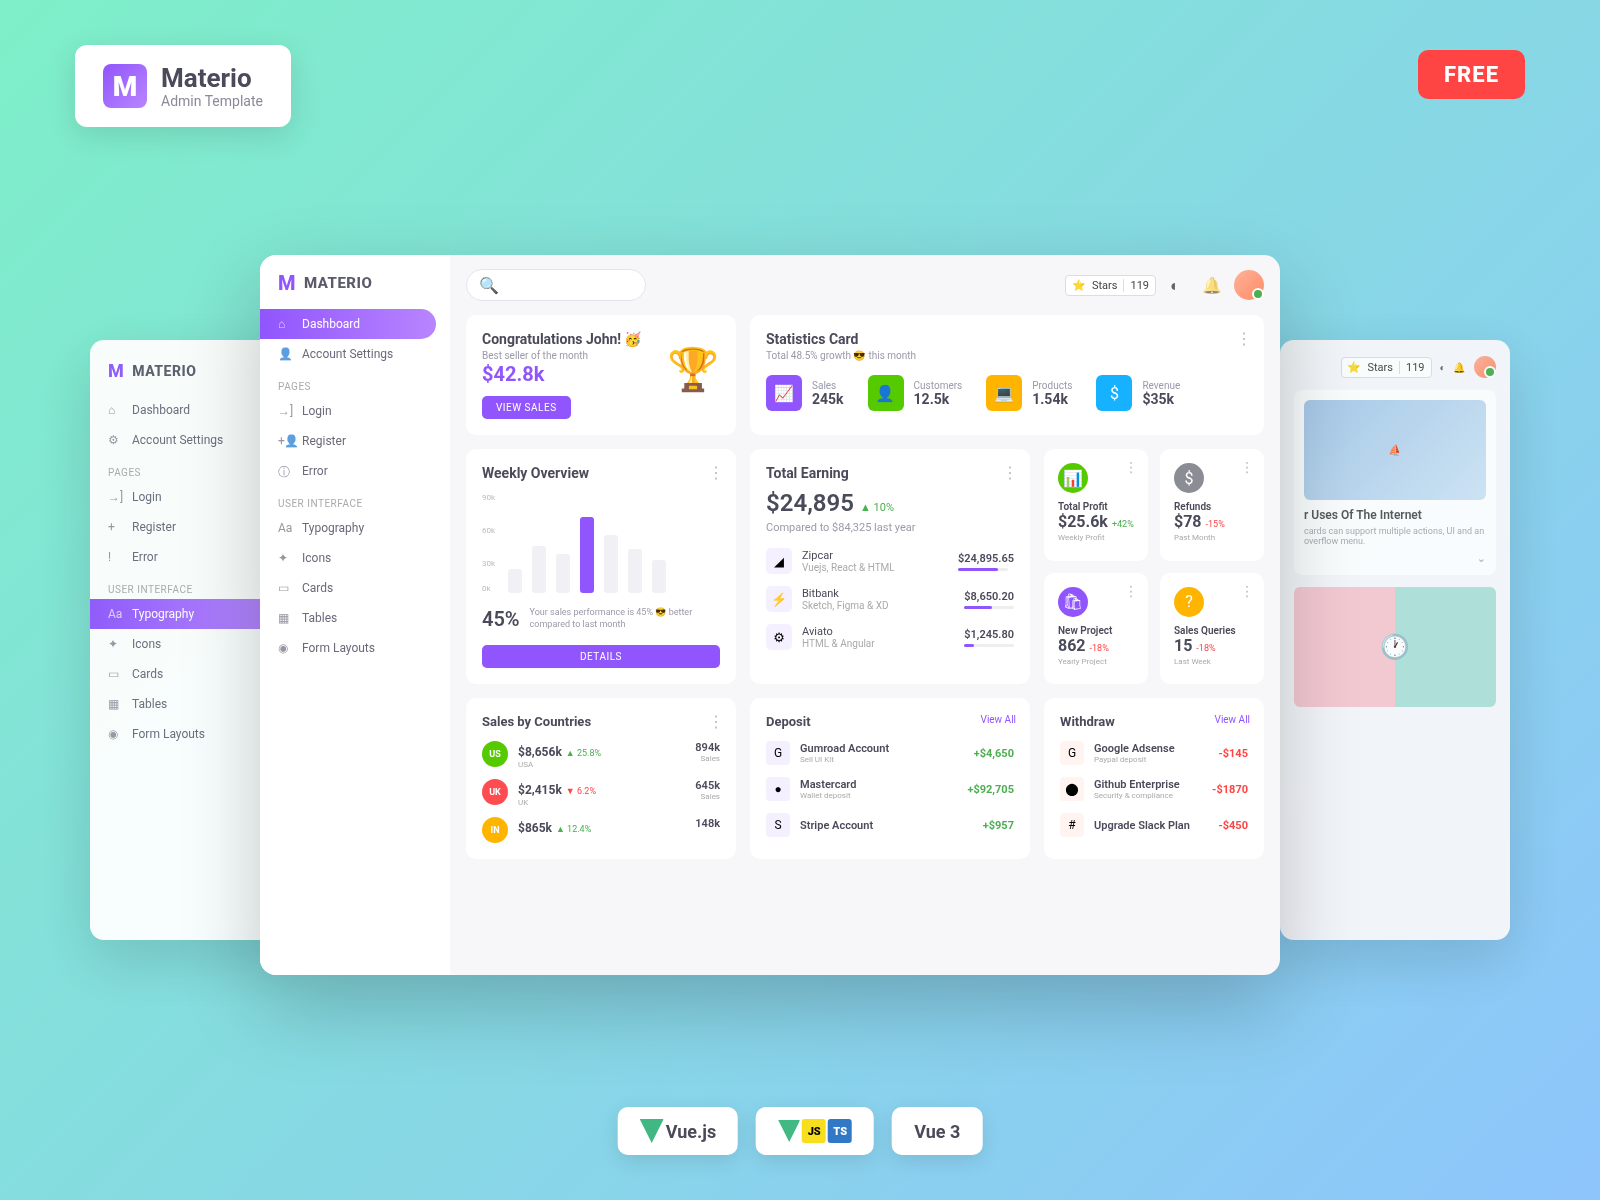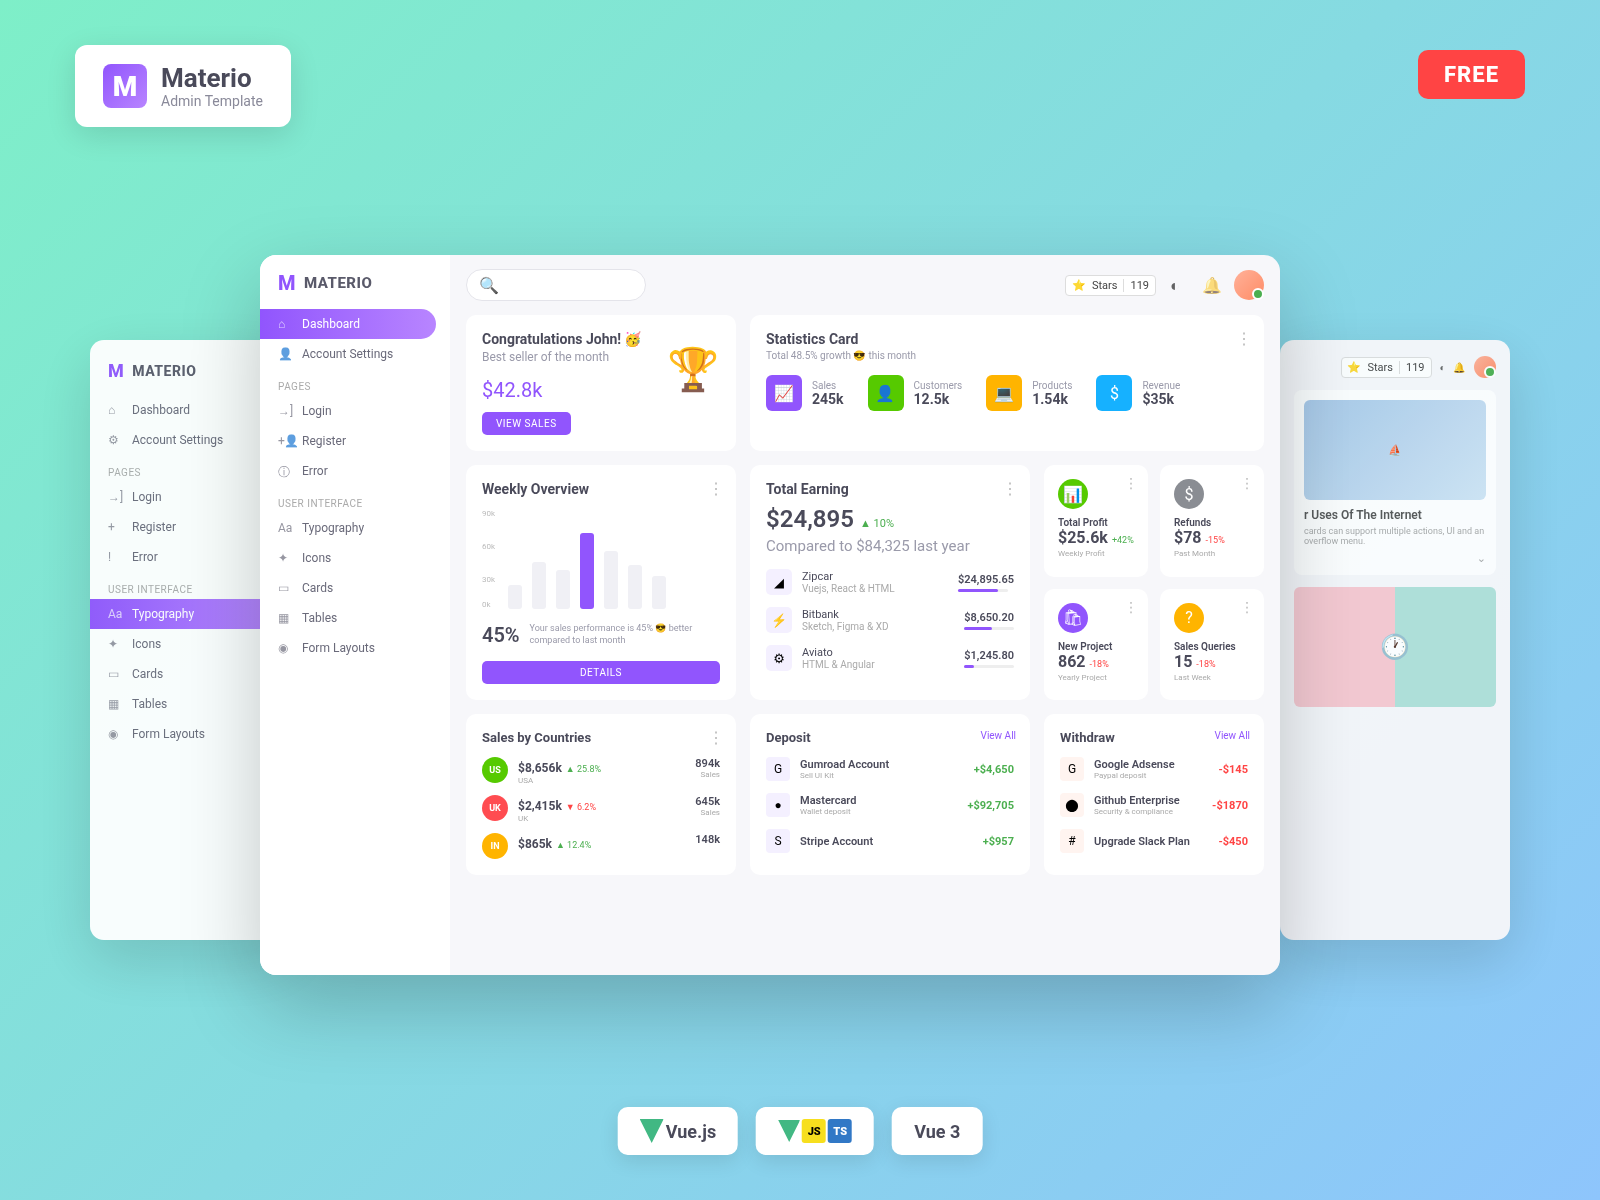--- a/index.html
+++ b/index.html
@@ -40,22 +40,22 @@
 .topbar .sp{flex:1}
 .gh{display:flex;align-items:center;gap:6px;font-size:11px;color:#444;border:1px solid #ddd;border-radius:4px;padding:3px 6px;background:#fff}
 .gh .n{border-left:1px solid #ddd;padding-left:6px}
 .tbico{width:18px;height:18px;opacity:.6}
 .avatar{width:30px;height:30px;border-radius:50%;background:linear-gradient(135deg,#ffb199,#ff8c66);position:relative}
 .avatar::after{content:'';position:absolute;bottom:0;right:0;width:8px;height:8px;background:#4caf50;border:2px solid #fff;border-radius:50%}
 .grid{display:grid;grid-template-columns:270px 1fr;gap:14px}
 .card{background:#fff;border-radius:10px;padding:16px;position:relative}
 .card .dots{position:absolute;top:14px;right:12px;color:#bbb;font-size:16px;cursor:pointer}
 .congrats h3{font-size:14px;color:#4a4a5a;margin-bottom:3px}
-.congrats .sub{font-size:12px;color:#9a9aaa;margin-bottom:14px}
-.congrats .amt{font-size:20px;color:#9155fd;font-weight:400;margin-bottom:10px}
+.congrats .sub{font-size:10px;color:#9a9aaa;margin-bottom:1px}
+.congrats .amt{font-size:20px;color:#9155fd;font-weight:700;margin-bottom:10px}
 .btn{background:#9155fd;color:#fff;border:none;padding:6px 14px;font-size:10px;border-radius:5px;cursor:pointer;letter-spacing:.5px}
 .trophy{position:absolute;right:16px;top:30px;font-size:42px}
 .stats h3{font-size:14px;color:#4a4a5a;margin-bottom:3px}
 .stats .sub{font-size:10px;color:#9a9aaa;margin-bottom:14px}
 .statrow{display:flex;gap:24px}
 .stat{display:flex;align-items:center;gap:10px}
 .sicon{width:36px;height:36px;border-radius:6px;display:flex;align-items:center;justify-content:center;color:#fff;font-size:16px}
 .stat .lbl{font-size:10px;color:#9a9aaa}
 .stat .val{font-size:14px;color:#4a4a5a;font-weight:700}
 .row2{display:grid;grid-template-columns:270px 280px 1fr;gap:14px;margin-top:14px}
@@ -64,21 +64,21 @@
 .chart .ylab{position:absolute;left:0;font-size:8px;color:#bbb}
 .bar{width:14px;background:#f0f0f5;border-radius:3px}
 .bar.on{background:#9155fd}
 .perf{display:flex;align-items:center;gap:10px;margin:14px 0}
 .perf .pct{font-size:20px;color:#4a4a5a;font-weight:600}
 .perf .txt{font-size:9px;color:#9a9aaa;line-height:1.3}
 .btn-full{width:100%;text-align:center}
 .earning h3{font-size:14px;color:#4a4a5a;margin-bottom:8px}
 .earning .big{font-size:24px;color:#4a4a5a;font-weight:600;display:inline}
 .earning .up{color:#4caf50;font-size:11px;margin-left:6px}
-.earning .sub2{font-size:15px;color:#9a9aaa;margin:4px 0 14px}
+.earning .sub2{font-size:11px;color:#9a9aaa;margin:4px 0 14px}
 .elist{display:flex;flex-direction:column;gap:12px}
 .eitem{display:flex;align-items:center;gap:10px}
 .eicon{width:26px;height:26px;border-radius:5px;background:#f4f0ff;display:flex;align-items:center;justify-content:center;font-size:13px}
 .eitem .einfo .n{font-size:11px;color:#4a4a5a;font-weight:400}
 .eitem .einfo .d{font-size:10px;color:#aaa}
 .eitem .eamt{margin-left:auto;text-align:right}
 .eitem .eamt .v{font-size:11px;color:#4a4a5a;font-weight:600}
 .eitem .eamt .pb{width:50px;height:3px;background:#eee;border-radius:2px;margin-top:3px;position:relative}
 .eitem .eamt .pb::after{content:'';position:absolute;left:0;top:0;height:100%;background:#9155fd;border-radius:2px}
 .minigrid{display:grid;grid-template-columns:1fr 1fr;gap:12px}

